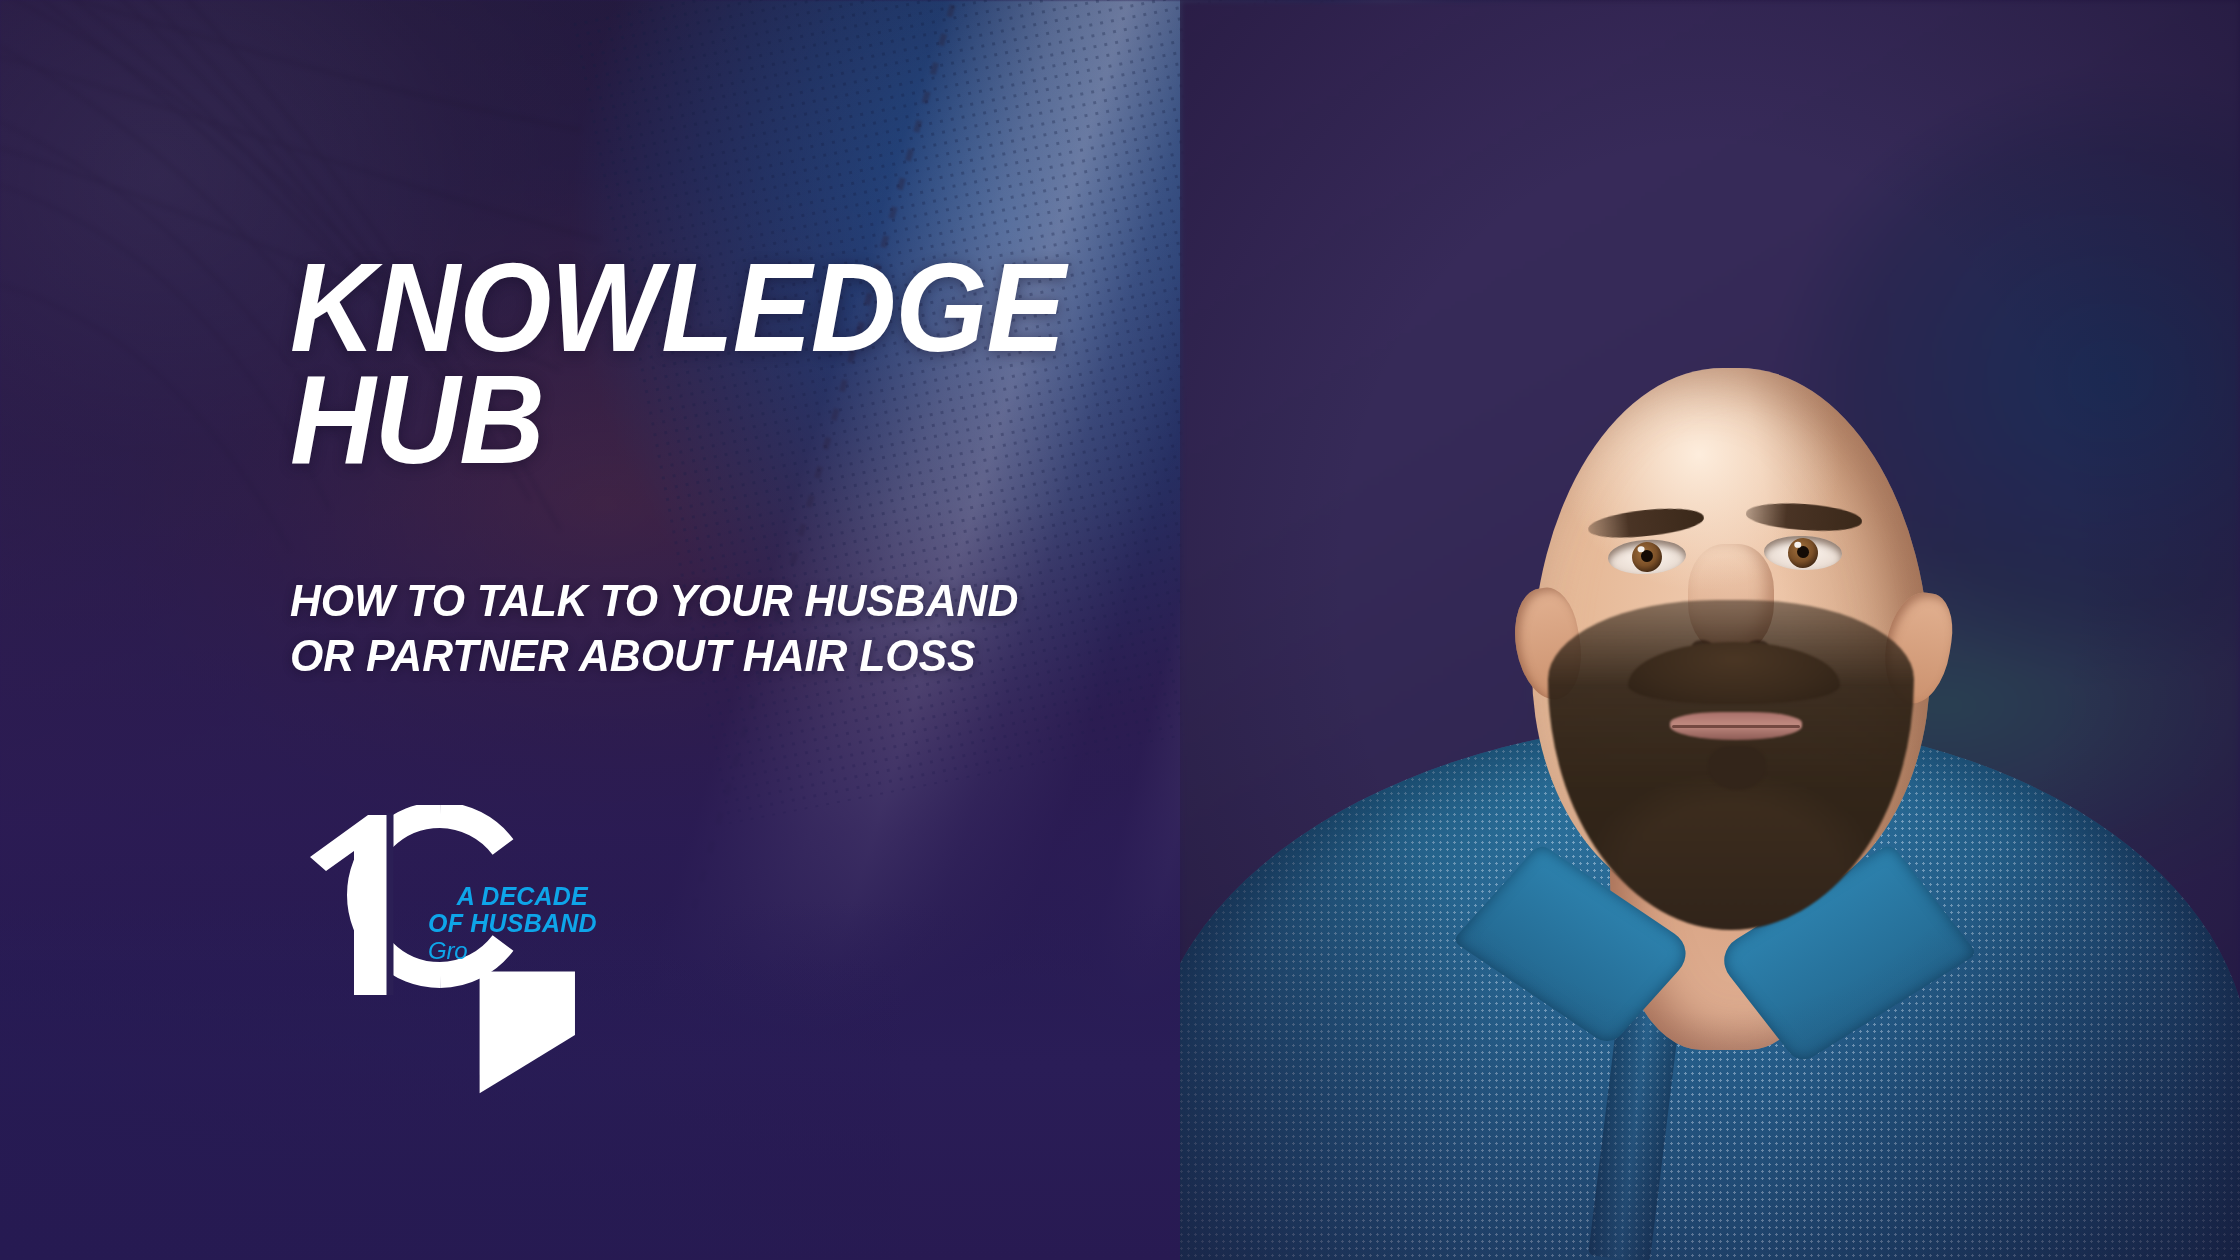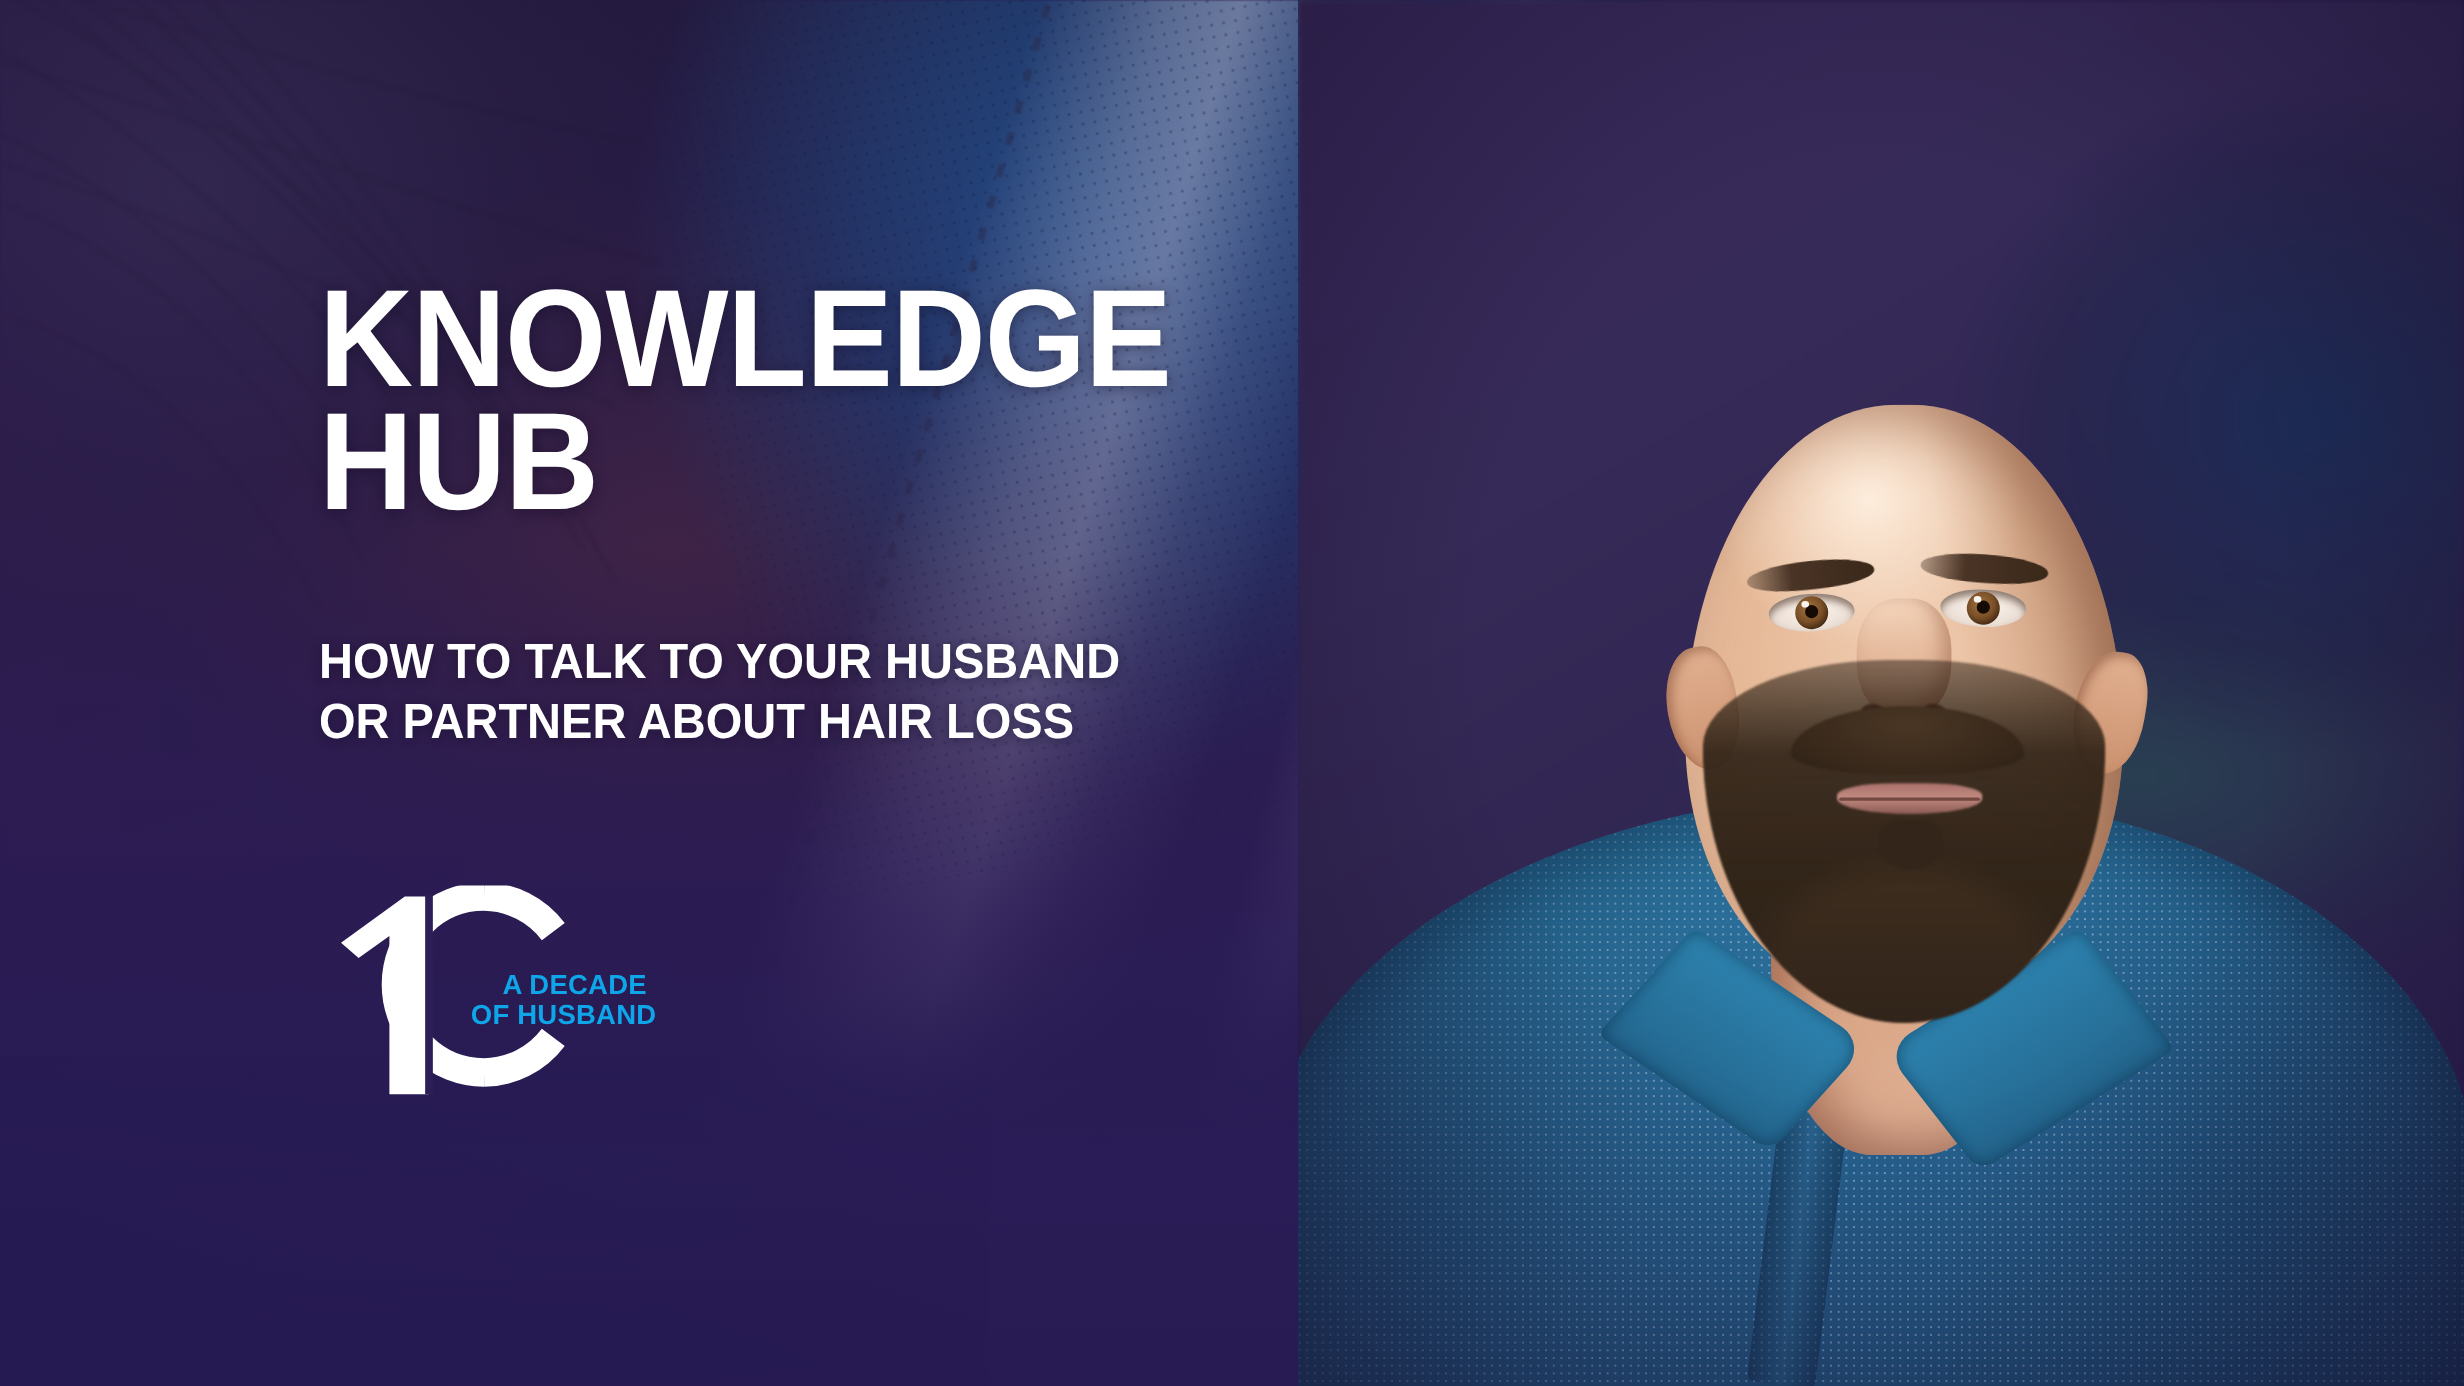--- a/index.html
+++ b/index.html
@@ -331,20 +331,21 @@
     background: linear-gradient(260deg, rgba(110,62,42,0.32) 0%, rgba(110,62,42,0.0) 38%);
   }
 
   
   .content {
     position: absolute;
     left: 290px;
     top: 0;
     width: 960px;
     height: 100%;
+    font-style: italic;
   }
 
   .title {
     position: absolute;
     top: 252px;
     left: 0;
     margin: 0;
     color: #ffffff;
     font-family: "Liberation Sans Narrow", "Liberation Sans", sans-serif;
     font-size: 126px;
@@ -514,17 +515,23 @@
                  A 80,80 0 0 0 213,138" fill="none" stroke="#ffffff" stroke-width="26" stroke-linecap="butt"></path>
 
         <path d="M20,52 L78,10 L100,10 L100,190 L64,190 L64,46 L36,66 Z" fill="#ffffff"></path>
 
         <path d="M100,8 L100,190" stroke="#2b1f55" stroke-width="7" fill="none"></path>
       </svg>
 
       <div class="logo-text-block">
         <div class="logo-line1">A DECADE</div>
         <div class="logo-line2">OF HUSBAND</div>
+        <div class="logo-mark-row">
+          <span class="logo-mark-word">Gro</span>
+          <svg class="logo-mark-flag" viewBox="0 0 11 13" aria-hidden="true">
+            <path d="M1,12 L1,0.5 L10,0.5 L10,6.5 Z" fill="#ffffff"></path>
+          </svg>
+        </div>
       </div>
     </div>
 
   </div>
 </div>
 
 </body></html>

